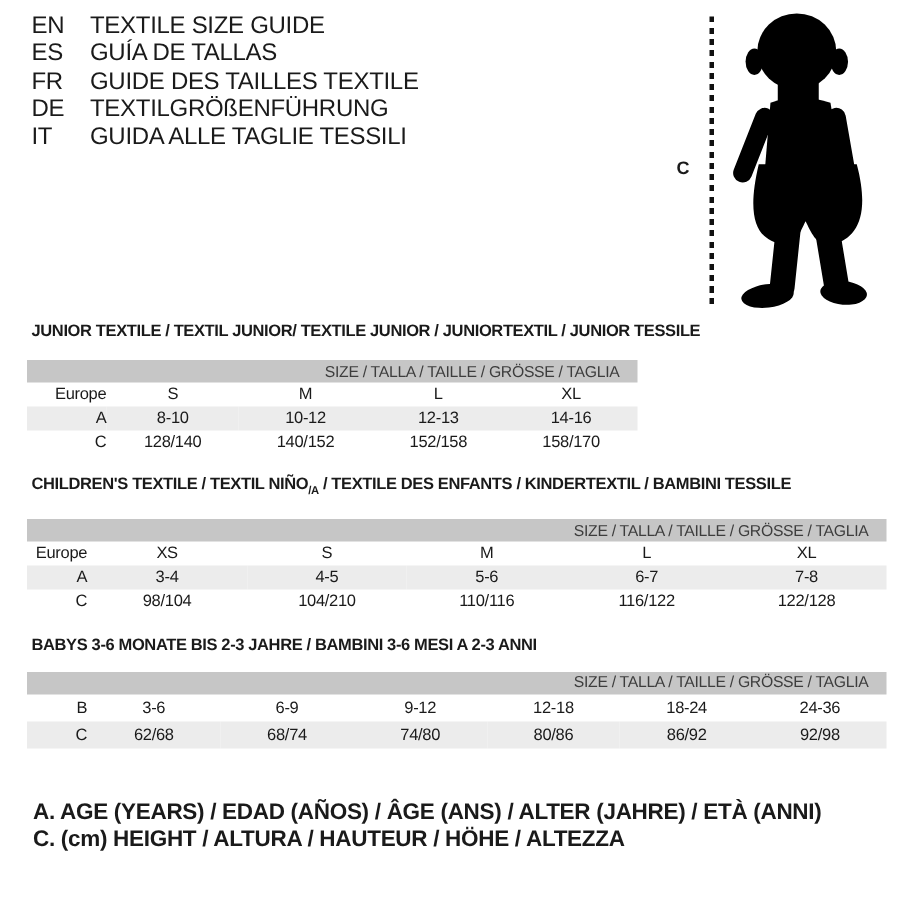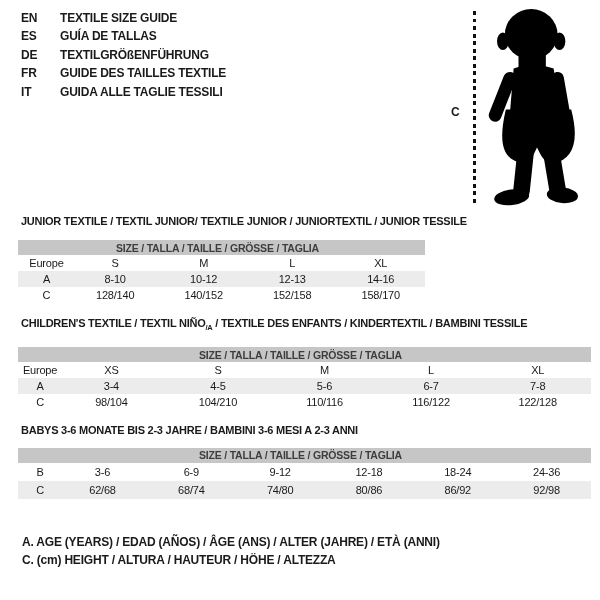--- a/index.html
+++ b/index.html
@@ -6,72 +6,72 @@
   body{
     width:600px;height:600px;position:relative;overflow:hidden;
     background:var(--background,#fff);
     color:var(--text,#1a1a1a);
     font-family:"Liberation Sans",sans-serif;
   }
   .abs{position:absolute}
 
   
   .langs{left:21px;top:9px;list-style:none;margin:0;padding:0}
-  .langs li{display:flex;line-height:18.4px;font-size:12px;font-weight:bold;letter-spacing:-0.2px}
+  .langs li{display:flex;line-height:18.4px;font-size:16px;font-weight:normal;letter-spacing:-0.2px}
   .langs .code{width:39px}
 
   
   .dash{left:473px;top:11px;width:3px;height:195px;
     background:repeating-linear-gradient(to bottom,var(--dash-line,#111) 0 4px,transparent 4px 7.5px)}
   .measure-label{left:451px;top:105px;font-size:12px;font-weight:bold}
   .sil{left:485px;top:8px}
 
   
   .tblsec{left:18px}
   .tblsec h2{margin:0 0 0 3px;font-size:11px;font-weight:bold;line-height:13px;
     letter-spacing:-0.25px;white-space:nowrap}
   .tblsec h2 .tline{display:block}
   sub{font-size:7.5px}
   table{border-collapse:collapse;table-layout:fixed;width:100%}
   th.bar{background:var(--table-header-bg,#c6c6c6);color:var(--table-header-text,#3d3d3d);
-    font-weight:bold;font-size:10.5px;text-align:center;padding:0 12px 0 4px;height:15px;letter-spacing:-0.2px}
+    font-weight:normal;font-size:10.5px;text-align:right;padding:0 12px 0 4px;height:15px;letter-spacing:-0.2px}
   td{font-size:11px;text-align:center;padding:0;height:16px;letter-spacing:-0.2px;font-weight:normal}
-  td.lab{text-align:center;padding-left:4px}
+  td.lab{text-align:right;padding-left:4px}
   tbody tr:nth-child(even){background:var(--row-alt-bg,#ececec)}
   .t1{top:215px;width:407px}.t1 h2{margin-bottom:12px}
   .t2{top:317px;width:573px}.t2 h2{margin-bottom:13px}
   .t3{top:423px;width:573px}.t3 h2{margin-bottom:9px;line-height:15.5px}
   .t3 td{height:18px}
   col.c-lab1{width:13%} col.c-dat1{width:21.75%}
   col.c-lab2{width:7%}  col.c-dat2{width:18.6%}
   col.c-lab3{width:7%}  col.c-dat3{width:15.5%}
 
   
   .notes{left:22px;top:533px}
-  .notes p{margin:0;font-size:12px;line-height:18px;font-weight:bold;letter-spacing:-0.2px;white-space:nowrap}
+  .notes p{margin:0;font-size:15px;line-height:18px;font-weight:bold;letter-spacing:-0.2px;white-space:nowrap}
 </style>
 </head>
 <body>
 
 <ul class="abs langs">
   <li>
     <span class="code">EN</span>
     <span>TEXTILE SIZE GUIDE</span>
     </li>
   <li>
     <span class="code">ES</span>
     <span>GUÍA DE TALLAS</span>
     </li>
   <li>
+    <span class="code">FR</span>
+    <span>GUIDE DES TAILLES TEXTILE</span>
+    </li>
+  <li>
     <span class="code">DE</span>
     <span>TEXTILGRÖßENFÜHRUNG</span>
-    </li>
-  <li>
-    <span class="code">FR</span>
-    <span>GUIDE DES TAILLES TEXTILE</span>
     </li>
   <li>
     <span class="code">IT</span>
     <span>GUIDA ALLE TAGLIE TESSILI</span>
     </li>
 </ul>
 
 <div class="abs dash"></div>
 <div class="abs measure-label">C</div>
 <svg class="abs sil" width="108" height="200" viewBox="0 0 110 205" aria-hidden="true">

